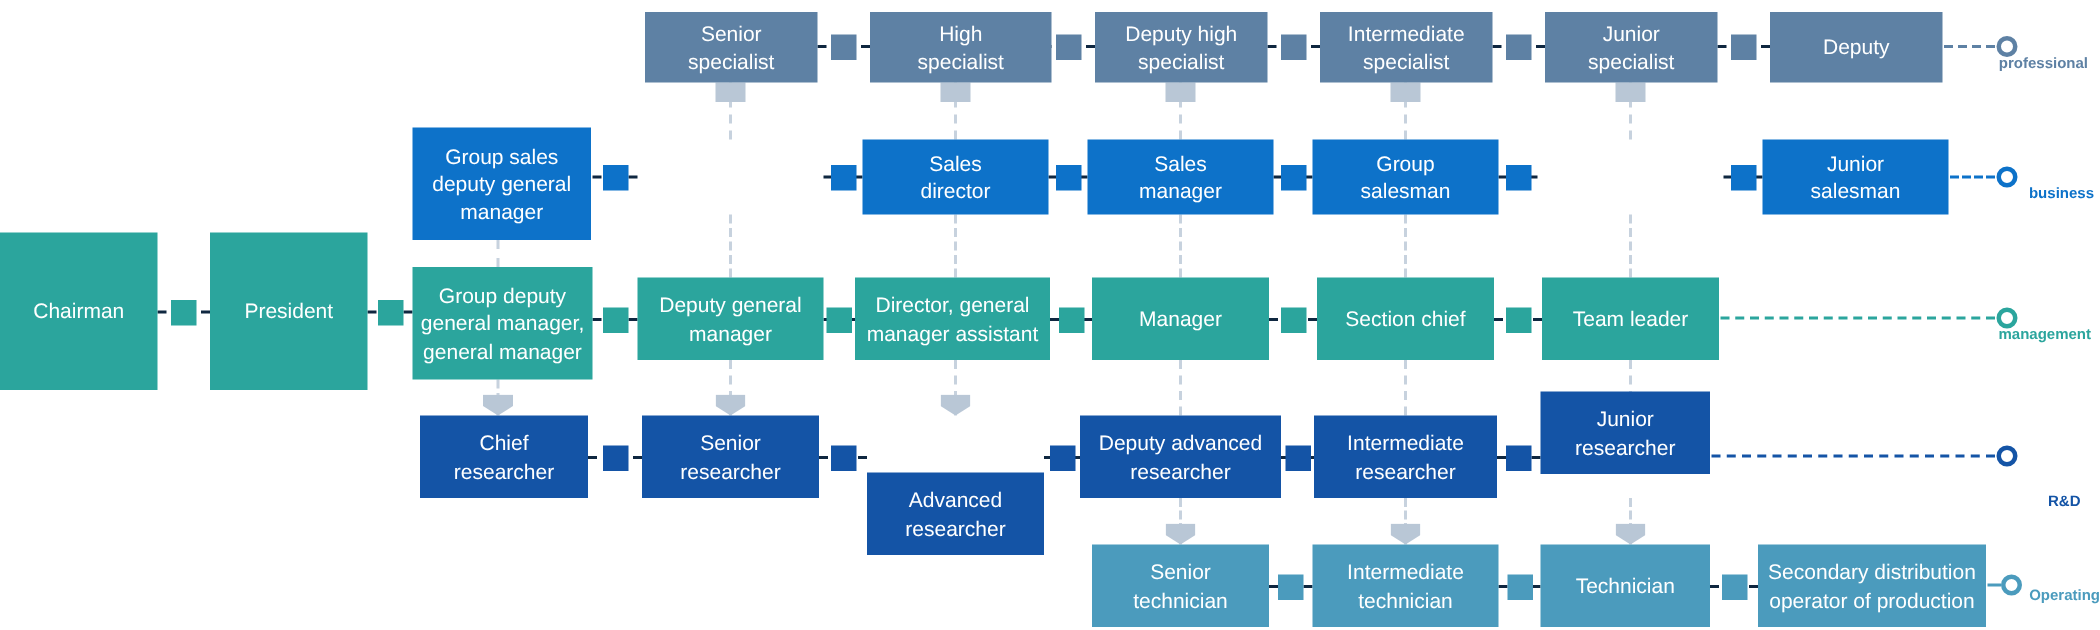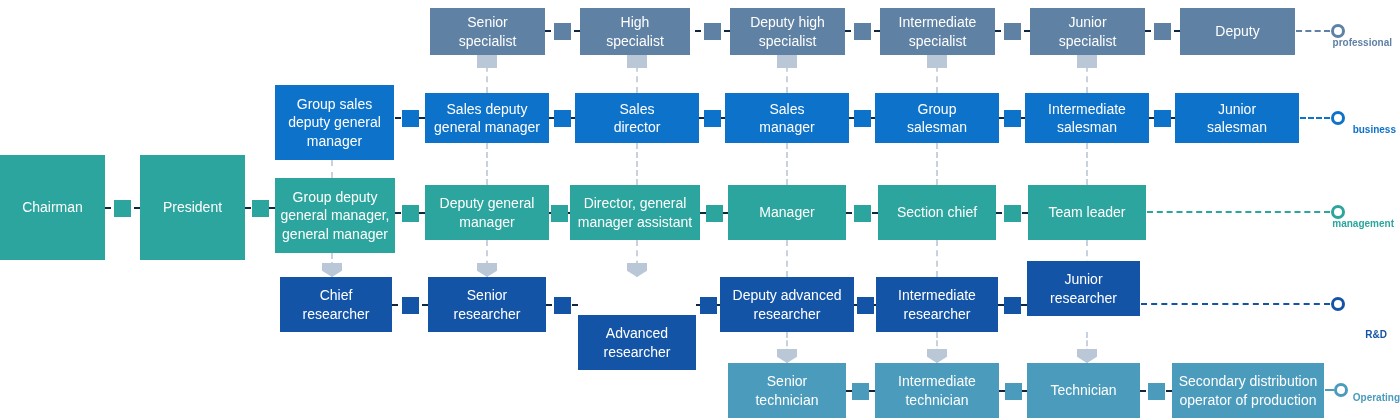--- a/index.html
+++ b/index.html
@@ -106,32 +106,30 @@
   <div class="hconn" style="left: 546px; top: 296px; width: 32px; height: 18px; --tc: #1454a6;"></div>
   <div class="hconn" style="left: 696px; top: 296px; width: 24px; height: 18px; --tc: #1454a6;"></div>
   <div class="hconn" style="left: 854px; top: 296px; width: 22px; height: 18px; --tc: #1454a6;"></div>
   <div class="hconn" style="left: 998px; top: 296px; width: 29px; height: 18px; --tc: #1454a6;"></div>
 
   <div class="hconn" style="left: 846px; top: 382px; width: 29px; height: 18px; --tc: #4b9bbd;"></div>
   <div class="hconn" style="left: 999px; top: 382px; width: 28px; height: 18px; --tc: #4b9bbd;"></div>
   <div class="hconn" style="left: 1140px; top: 382px; width: 32px; height: 18px; --tc: #4b9bbd;"></div>
 
   <div class="node nw" style="left: 430px; top: 8px; width: 115px; height: 47px; --tc: #5e81a4;">Senior specialist</div>
-  <div class="node nw" style="left: 580px; top: 8px; width: 110px; height: 47px; --tc: #5e81a4;">High specialist</div>
+  <div class="node nw" style="left: 580px; top: 8px; width: 121px; height: 47px; --tc: #5e81a4;">High specialist</div>
   <div class="node" style="left: 730px; top: 8px; width: 115px; height: 47px; --tc: #5e81a4;">Deputy high specialist</div>
   <div class="node" style="left: 880px; top: 8px; width: 115px; height: 47px; --tc: #5e81a4;">Intermediate specialist</div>
   <div class="node nw" style="left: 1030px; top: 8px; width: 115px; height: 47px; --tc: #5e81a4;">Junior specialist</div>
   <div class="node" style="left: 1180px; top: 8px; width: 115px; height: 47px; --tc: #5e81a4;">Deputy</div>
 
   <div class="node" style="left: 275px; top: 85px; width: 119px; height: 75px; --tc: #0d72c9;">Group sales deputy general manager</div>
-  <div class="node" style="left: 425px; top: 93px; width: 124px; height: 50px; --tc: #0d72c9;">Sales deputy general manager</div>
   <div class="node nw" style="left: 575px; top: 93px; width: 124px; height: 50px; --tc: #0d72c9;">Sales director</div>
   <div class="node nw" style="left: 725px; top: 93px; width: 124px; height: 50px; --tc: #0d72c9;">Sales manager</div>
   <div class="node nw" style="left: 875px; top: 93px; width: 124px; height: 50px; --tc: #0d72c9;">Group salesman</div>
-  <div class="node" style="left: 1025px; top: 93px; width: 124px; height: 50px; --tc: #0d72c9;">Intermediate salesman</div>
   <div class="node nw" style="left: 1175px; top: 93px; width: 124px; height: 50px; --tc: #0d72c9;">Junior salesman</div>
 
   <div class="node" style="left: 0px; top: 155px; width: 105px; height: 105px; --tc: #2ba59d;">Chairman</div>
   <div class="node" style="left: 140px; top: 155px; width: 105px; height: 105px; --tc: #2ba59d;">President</div>
   <div class="node" style="left: 275px; top: 178px; width: 120px; height: 75px; --tc: #2ba59d;">Group deputy general manager, general manager</div>
   <div class="node" style="left: 425px; top: 185px; width: 124px; height: 55px; --tc: #2ba59d;">Deputy general manager</div>
   <div class="node" style="left: 570px; top: 185px; width: 130px; height: 55px; --tc: #2ba59d;">Director, general manager assistant</div>
   <div class="node" style="left: 728px; top: 185px; width: 118px; height: 55px; --tc: #2ba59d;">Manager</div>
   <div class="node" style="left: 878px; top: 185px; width: 118px; height: 55px; --tc: #2ba59d;">Section chief</div>
   <div class="node" style="left: 1028px; top: 185px; width: 118px; height: 55px; --tc: #2ba59d;">Team leader</div>

